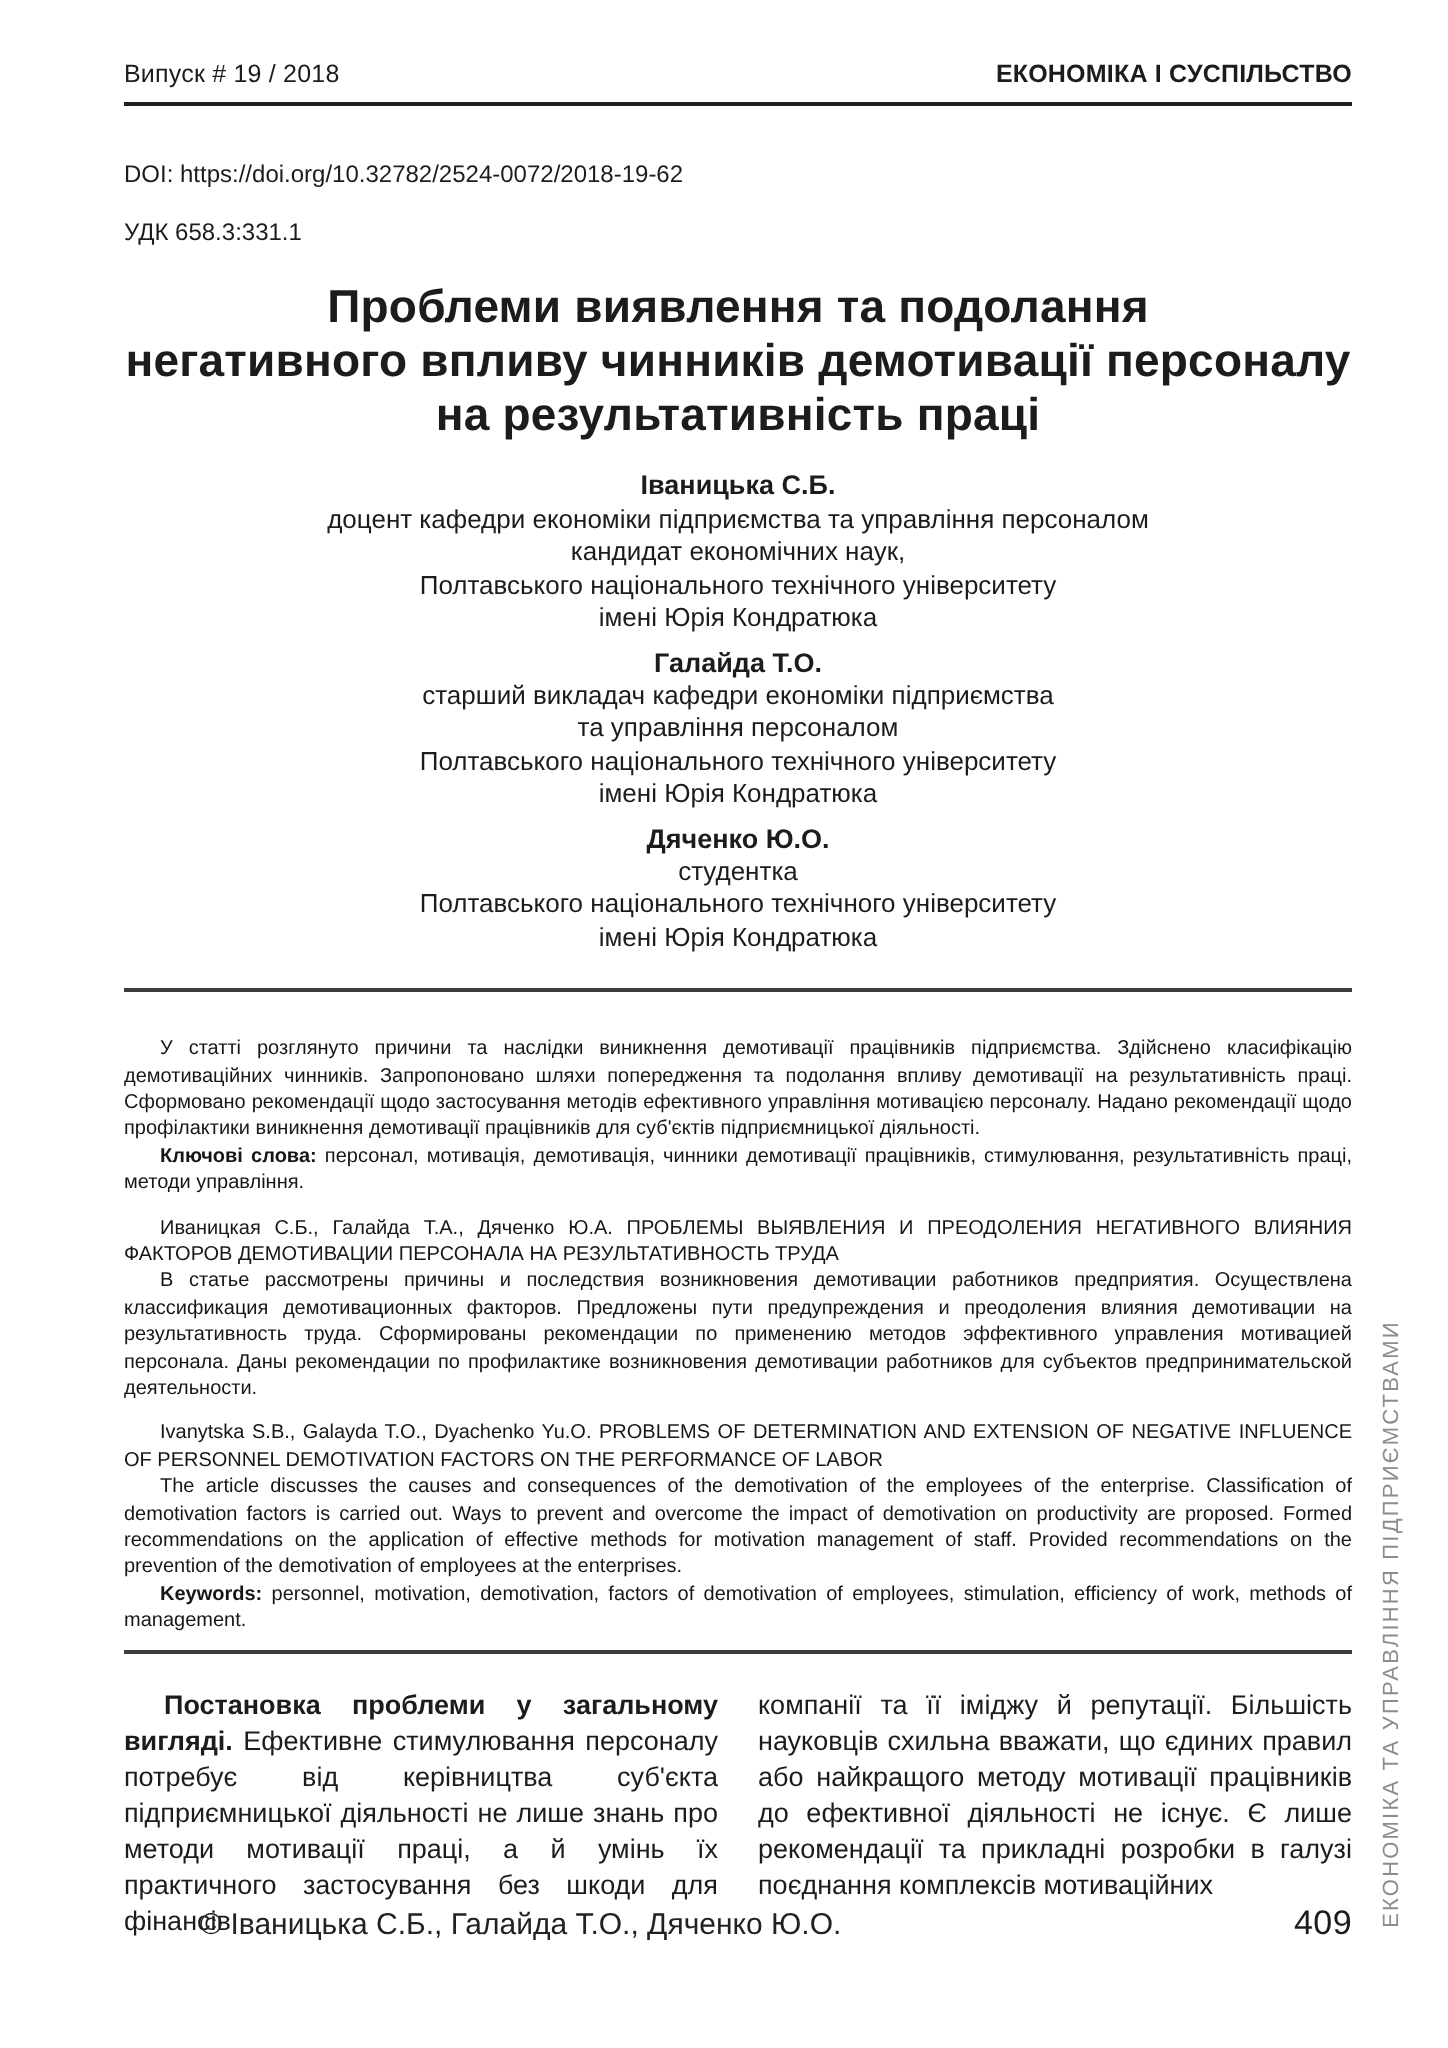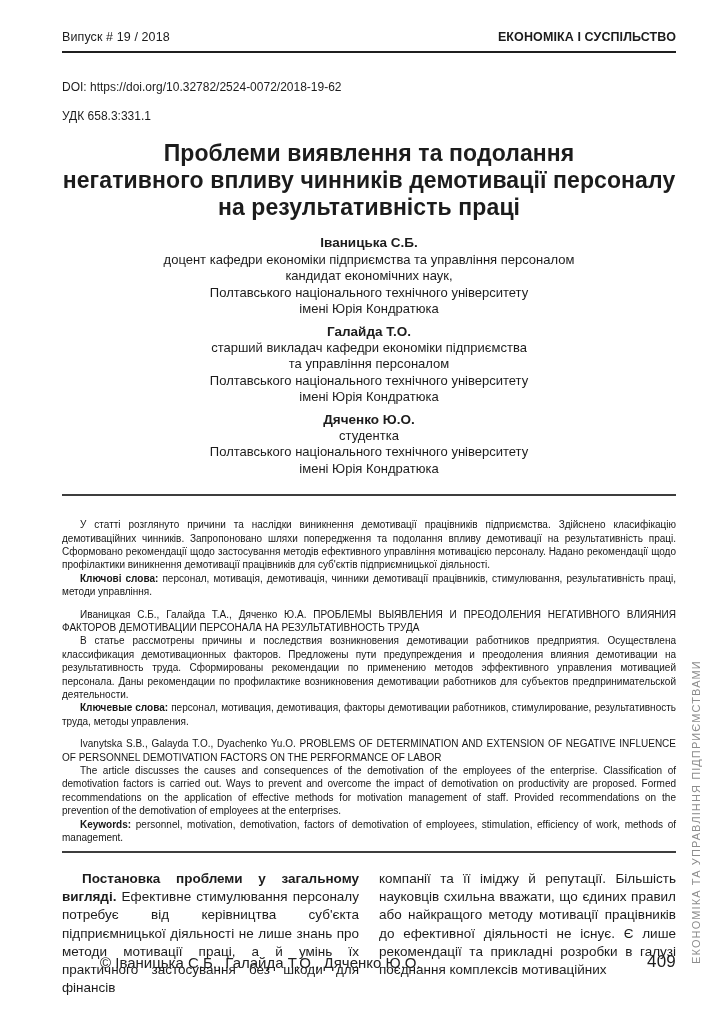--- a/index.html
+++ b/index.html
@@ -87,21 +87,20 @@
   </div>
 
   <hr class="rule gray abs-top">
 
   <section class="abstracts">
     <p>У статті розглянуто причини та наслідки виникнення демотивації працівників підприємства. Здійснено класифікацію демотиваційних чинників. Запропоновано шляхи попередження та подолання впливу демотивації на результативність праці. Сформовано рекомендації щодо застосування методів ефективного управління мотивацією персоналу. Надано рекомендації щодо профілактики виникнення демотивації працівників для суб'єктів підприємницької діяльності.</p>
     <p><b>Ключові слова:</b><span> персонал, мотивація, демотивація, чинники демотивації працівників, стимулювання, результативність праці, методи управління.</span></p>
 
     <p class="gap">Иваницкая С.Б., Галайда Т.А., Дяченко Ю.А. ПРОБЛЕМЫ ВЫЯВЛЕНИЯ И ПРЕОДОЛЕНИЯ НЕГАТИВНОГО ВЛИЯНИЯ ФАКТОРОВ ДЕМОТИВАЦИИ ПЕРСОНАЛА НА РЕЗУЛЬТАТИВНОСТЬ ТРУДА</p>
     <p>В статье рассмотрены причины и последствия возникновения демотивации работников предприятия. Осуществлена классификация демотивационных факторов. Предложены пути предупреждения и преодоления влияния демотивации на результативность труда. Сформированы рекомендации по применению методов эффективного управления мотивацией персонала. Даны рекомендации по профилактике возникновения демотивации работников для субъектов предпринимательской деятельности.</p>
-    <p><b>Ключевые слова:</b><span> персонал, мотивация, демотивация, факторы демотивации работников, стимулирование, результативность труда, методы управления.</span></p>
 
     <p class="gap">Ivanytska S.B., Galayda T.O., Dyachenko Yu.O. PROBLEMS OF DETERMINATION AND EXTENSION OF NEGATIVE INFLUENCE OF PERSONNEL DEMOTIVATION FACTORS ON THE PERFORMANCE OF LABOR</p>
     <p>The article discusses the causes and consequences of the demotivation of the employees of the enterprise. Classification of demotivation factors is carried out. Ways to prevent and overcome the impact of demotivation on productivity are proposed. Formed recommendations on the application of effective methods for motivation management of staff. Provided recommendations on the prevention of the demotivation of employees at the enterprises.</p>
     <p><b>Keywords:</b><span> personnel, motivation, demotivation, factors of demotivation of employees, stimulation, efficiency of work, methods of management.</span></p>
   </section>
 
   <hr class="rule gray abs-bottom">
 
   <div class="columns">
     <div class="col">

